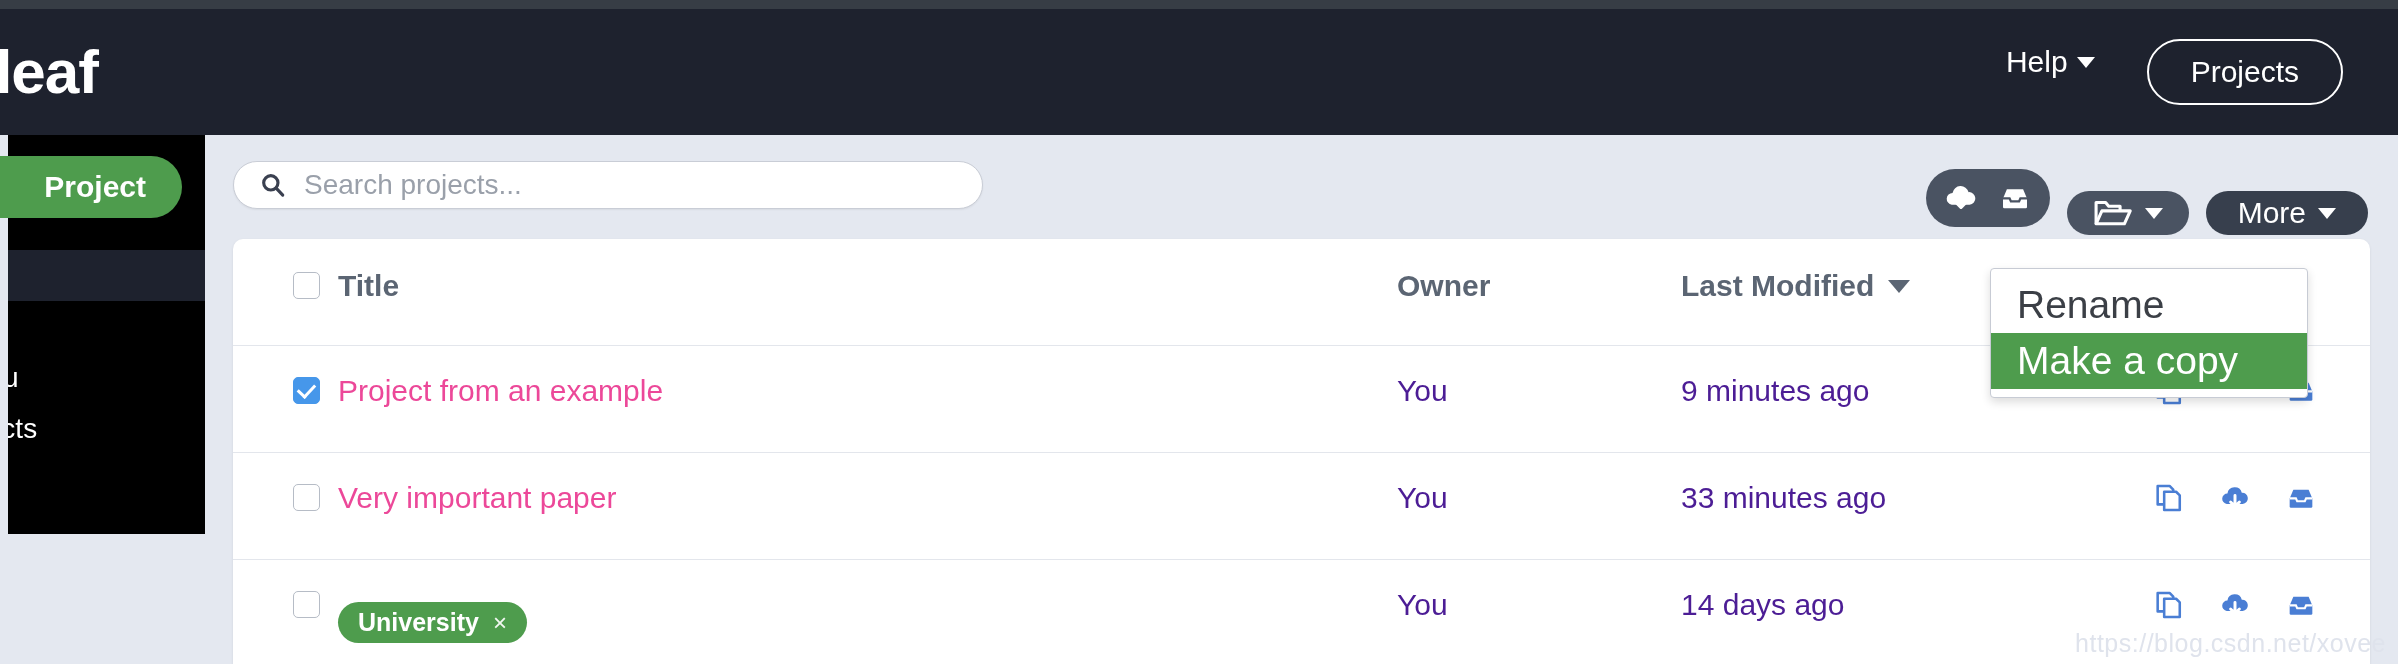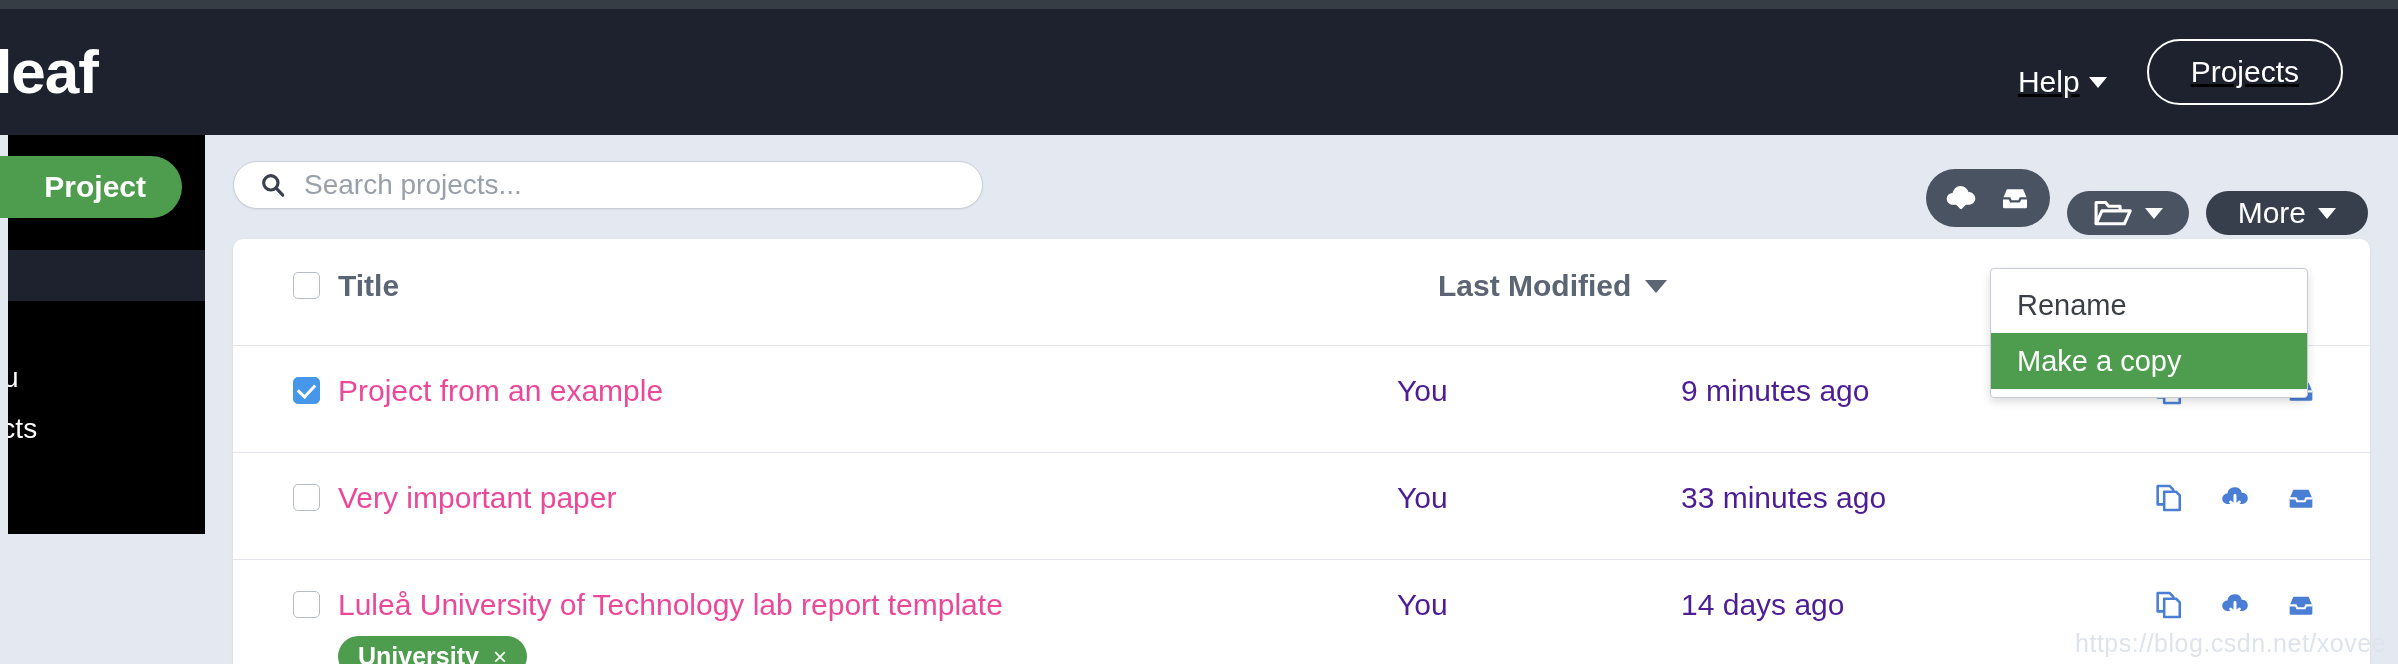--- a/index.html
+++ b/index.html
@@ -26,21 +26,21 @@
   }
   .brand {
     color: #ffffff;
     font-size: 62px;
     font-weight: bold;
     letter-spacing: -1px;
     margin-left: -28px;
     padding-left: 0;
     line-height: 1;
   }
-  .nav-right { display: flex; align-items: flex-end; gap: 30px; margin-right: 55px; text-decoration: underline; }
+  .nav-right { display: flex; align-items: flex-start; gap: 42px; margin-right: 55px; }
   .nav-link {
     color: #ffffff; font-size: 30px; cursor: pointer;
     display: flex; align-items: center; gap: 9px;
     padding: 6px 10px;
   }
   .pill-btn {
     border: 2px solid #ffffff; border-radius: 40px;
     color: #ffffff; font-size: 30px;
     padding: 14px 42px; cursor: pointer;
     display: flex; align-items: center; gap: 10px;
@@ -140,21 +140,21 @@
     background: #ffffff;
     border: 1px solid #c7cbd4;
     border-radius: 4px;
     box-shadow: 0 4px 10px rgba(0,0,0,0.14);
     padding: 8px 0;
     z-index: 40;
   }
   .menu-item {
     height: 56px; display: flex; align-items: center;
     padding-left: 26px;
-    font-size: 29px; color: #3b3f46;
+    font-size: 39px; color: #3b3f46;
     cursor: pointer;
   }
   .menu-item.highlight { background: #4e9c4d; color: #ffffff; }
 
   
   .card {
     position: absolute; top: 104px; left: 28px;
     width: 2137px; height: 425px;
     background: #ffffff;
     border-radius: 10px 10px 0 0;
@@ -322,20 +322,23 @@
 
     <div class="card">
 
       <div class="row header">
         <div class="col-check">
           <span class="chk"></span>
         </div>
         <div class="col-title">
           <span class="th">Title</span>
         </div>
+        <div class="col-owner">
+          <span class="th">Owner</span>
+        </div>
         <div class="col-date">
           <span class="th sortable">
             <span>Last Modified</span>
             <span class="sort-caret"></span>
           </span>
         </div>
         <div class="col-actions"></div>
       </div>
 
       <div class="row">
@@ -394,21 +397,20 @@
             <path d="M4 12.3h4.4l.9 2h5.4l.9-2H20" fill="none" stroke="#ffffff" stroke-width="1.5"></path>
           </svg>
         </div>
       </div>
 
       <div class="row">
         <div class="col-check">
           <span class="chk"></span>
         </div>
         <div class="col-title">
-          <a class="proj-title">Luleå University of Technology lab report template</a>
           <div>
             <span class="tag">
               <span>University</span>
               <span class="tag-x">×</span>
             </span>
           </div>
         </div>
         <div class="col-owner">
           <span class="cell-text">You</span>
         </div>

